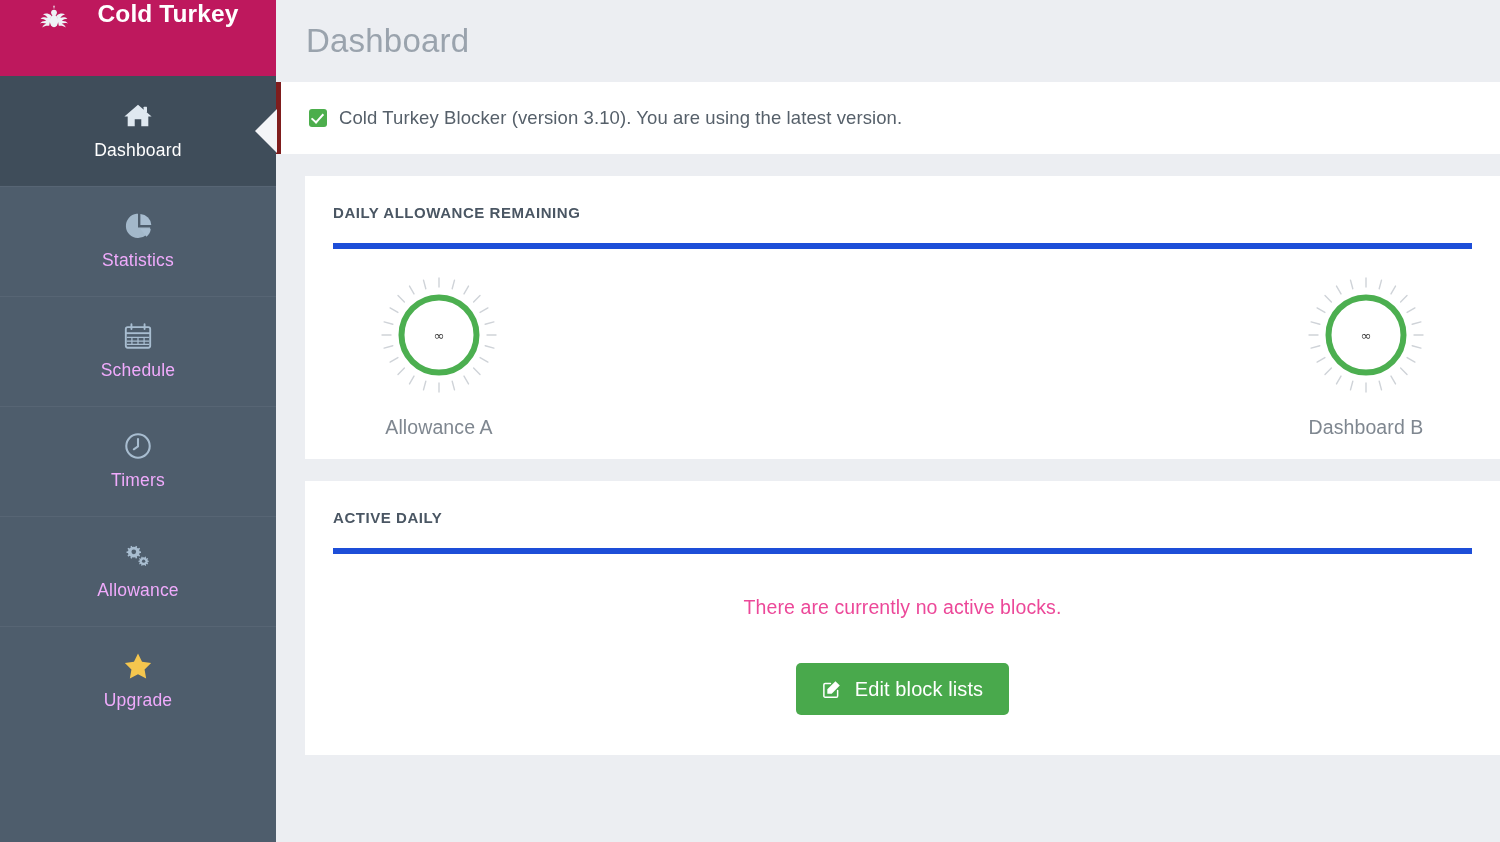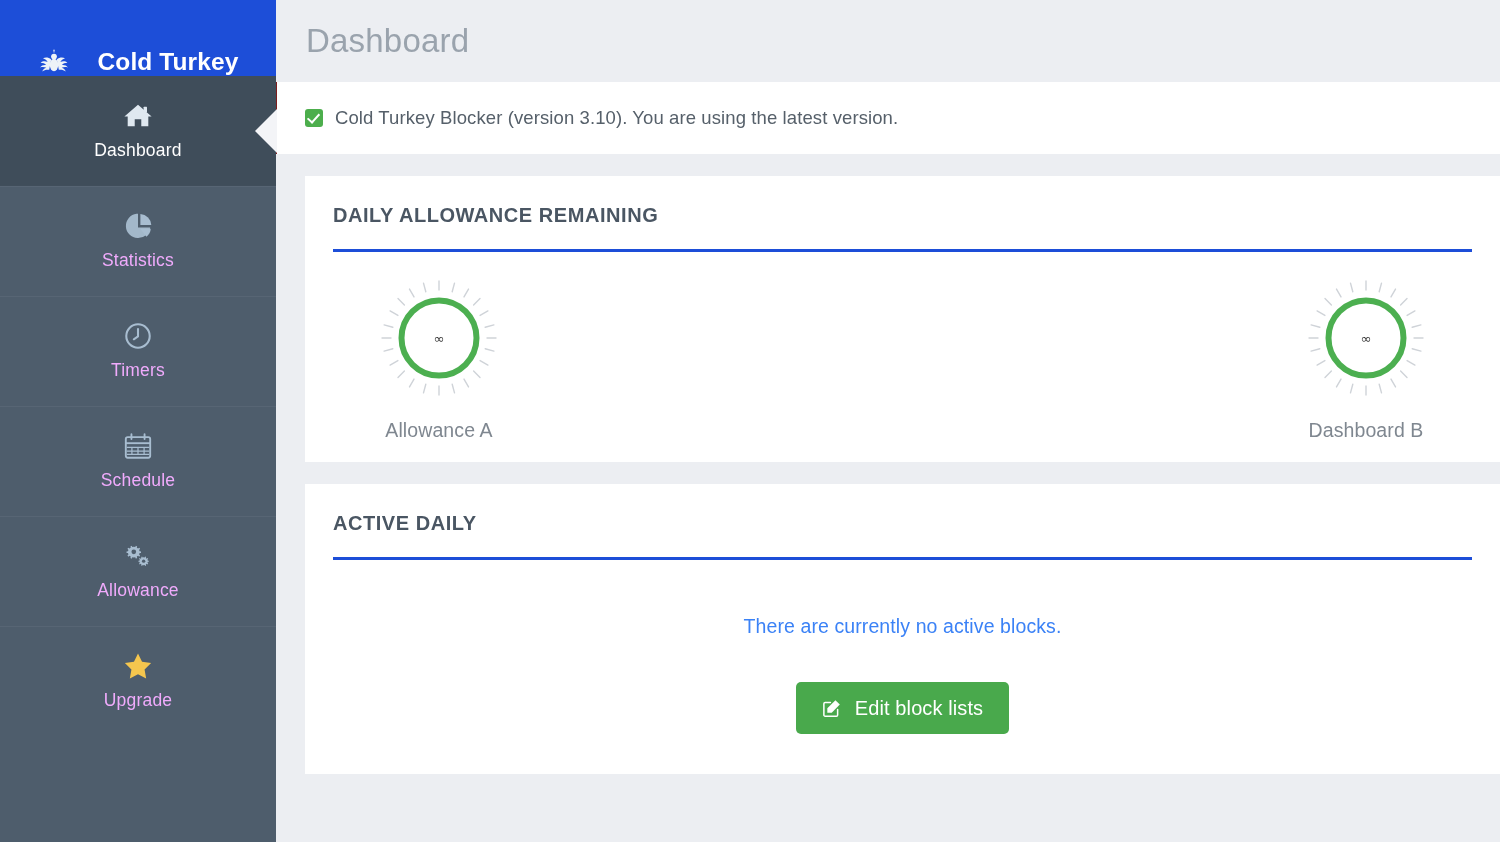--- a/index.html
+++ b/index.html
@@ -27,23 +27,23 @@
     background: #4e5d6c;
     display: flex;
     flex-direction: column;
     position: relative;
     z-index: 5;
   }
 
   .brand {
     height: 76px;
     flex: 0 0 76px;
-    background: #1d4ed8;
-    display: flex;
-    align-items: flex-end;
+    background: #be185d;
+    display: flex;
+    align-items: flex-start;
     justify-content: center;
     gap: 28px;
   }
   .brand-logo {
     width: 32px; height: 32px;
     display: block;
   }
   .brand-name {
     font-size: 24.5px;
     font-weight: bold;
@@ -118,21 +118,21 @@
     font-weight: normal;
     color: #9aa3ad;
     padding: 22px 0 0 30px;
     letter-spacing: 0.2px;
   }
 
   
   .alert {
     margin: 22px 0 0 0;
     background: #ffffff;
-    border-left: 1px solid #7f1d1d;
+    border-left: 5px solid #7f1d1d;
     height: 72px;
     display: flex;
     align-items: center;
     padding-left: 28px;
   }
   .alert-check {
     width: 18px; height: 18px;
     flex: 0 0 18px;
     background: #4cae4c;
     border-radius: 3px;
@@ -154,26 +154,26 @@
     letter-spacing: 0.1px;
   }
 
   
   .card {
     background: #ffffff;
     margin: 22px 0 0 29px;
     padding: 28px 28px 0 28px;
   }
   .card-title {
-    font-size: 20px;
+    font-size: 15px;
     font-weight: bold;
     color: #4a5663;
     letter-spacing: 0.55px;
     padding-bottom: 22px;
-    border-bottom: 3px solid #1d4ed8;
+    border-bottom: 6px solid #1d4ed8;
   }
 
   
   .gauges {
     display: flex;
     justify-content: space-between;
     padding: 26px 6px 20px 6px;
   }
   .gauge {
     display: flex;
@@ -202,23 +202,22 @@
     letter-spacing: 0.1px;
   }
 
   
   .blocks-body {
     padding: 42px 0 40px 0;
     text-align: center;
   }
   .blocks-empty {
     font-size: 19.5px;
-    color: #3b82f6;
+    color: #ec4899;
     letter-spacing: 0.1px;
-    margin-top: 13px;
   }
   .blocks-actions {
     margin-top: 44px;
     display: flex;
     justify-content: center;
     gap: 32px;
   }
   .btn {
     background: #49a94c;
     border: none;
@@ -278,38 +277,38 @@
             <path d="M18.5 3.3 L18.5 15 L30.2 15 A12 12 0 0 0 18.5 3.3 Z"></path>
             <path d="M18.5 19 L29.6 19 A11.6 11.6 0 0 1 25 27.5 Z"></path>
           </svg>
         </span>
         <span class="nav-label">Statistics</span>
       </div>
 
 
       <div class="nav-item">
         <span class="nav-icon">
-          <svg viewBox="0 0 32 32" fill="none" stroke="currentColor" stroke-width="2.2">
-            <circle cx="16" cy="16" r="12.5"></circle>
-            <path d="M16 8.5 L16 16.5 L11.5 19.5" stroke-linecap="round" stroke-linejoin="round"></path>
-          </svg>
-        </span>
-        <span class="nav-label">Timers</span>
-      </div>
-
-      <div class="nav-item">
-        <span class="nav-icon">
           <svg viewBox="0 0 32 32" fill="none" stroke="currentColor" stroke-width="2">
             <rect x="3" y="6.5" width="26" height="22" rx="2"></rect>
             <path d="M3 13 L29 13"></path>
             <path d="M9 3.5 L9 8.5 M23 3.5 L23 8.5" stroke-linecap="round"></path>
             <path d="M9.5 17 L9.5 25 M16 17 L16 25 M22.5 17 L22.5 25 M4 17.5 L28 17.5 M4 21.5 L28 21.5 M4 25 L28 25" stroke-width="1.3"></path>
           </svg>
         </span>
         <span class="nav-label">Schedule</span>
+      </div>
+
+      <div class="nav-item">
+        <span class="nav-icon">
+          <svg viewBox="0 0 32 32" fill="none" stroke="currentColor" stroke-width="2.2">
+            <circle cx="16" cy="16" r="12.5"></circle>
+            <path d="M16 8.5 L16 16.5 L11.5 19.5" stroke-linecap="round" stroke-linejoin="round"></path>
+          </svg>
+        </span>
+        <span class="nav-label">Timers</span>
       </div>
 
       <div class="nav-item">
         <span class="nav-icon">
           <svg viewBox="0 0 32 32" fill="currentColor">
             <g transform="translate(11.5,12.5)">
               <path d="M0 -11 L2.6 -10.4 L3.9 -12.9 L6.2 -11.6 L5.6 -9 L7.9 -7.6 L10 -9.2 L11.6 -7.1 L9.8 -5.1 L10.7 -2.5 L13.3 -2.3 L13.3 0.3 L10.7 0.6 L9.8 3.1 L11.6 5.1 L10 7.2 L7.9 5.6 L5.6 7 L6.2 9.6 L3.9 10.9 L2.6 8.4 L0 9 L-2.6 8.4 L-3.9 10.9 L-6.2 9.6 L-5.6 7 L-7.9 5.6 L-10 7.2 L-11.6 5.1 L-9.8 3.1 L-10.7 0.6 L-13.3 0.3 L-13.3 -2.3 L-10.7 -2.5 L-9.8 -5.1 L-11.6 -7.1 L-10 -9.2 L-7.9 -7.6 L-5.6 -9 L-6.2 -11.6 L-3.9 -12.9 L-2.6 -10.4 Z" transform="scale(0.58)"></path>
               <circle cx="0" cy="-1" r="2.5" fill="#4e5d6c"></circle>
             </g>
             <g transform="translate(22,22)">

